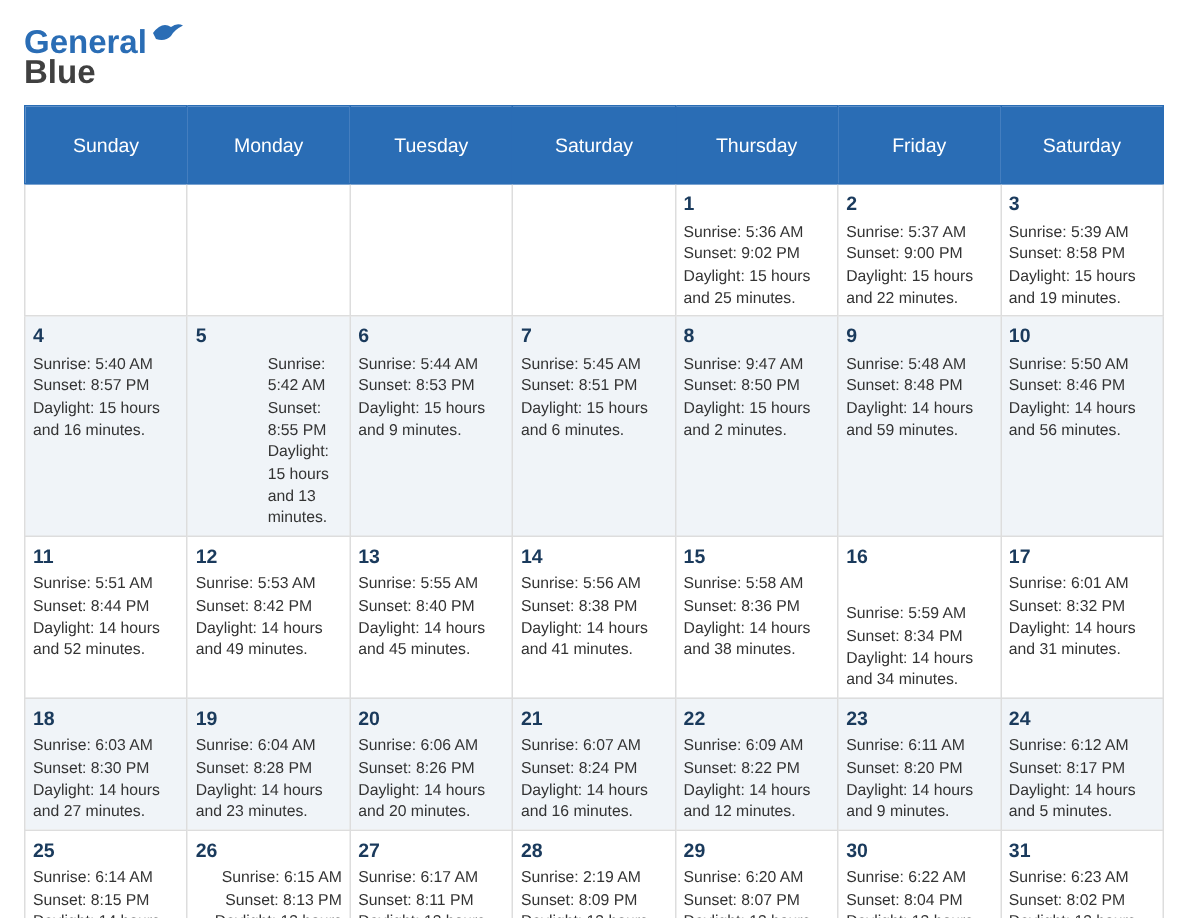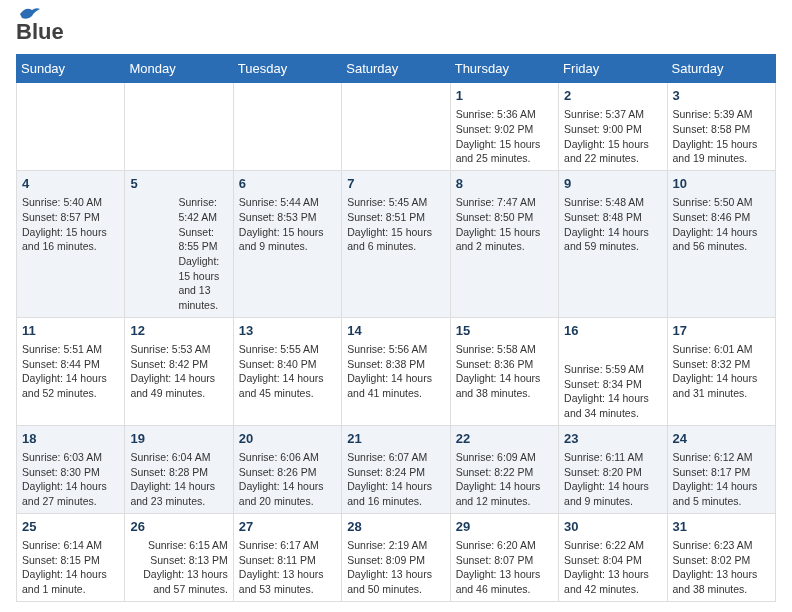--- a/index.html
+++ b/index.html
@@ -41,22 +41,22 @@
       color: #333;
     }
     .calendar {
       width: 100%;
       border-collapse: collapse;
       font-size: 11px;
     }
     .calendar th {
       background: #2a6db5;
       color: #fff;
-      padding: 6px 4px;
-      text-align: left;
+      padding: 18px 4px;
+      text-align: center;
       font-size: 13px;
       font-weight: normal;
       border: 1px solid #2a6db5;
     }
     .calendar td {
       vertical-align: top;
       padding: 4px 5px;
       border: 1px solid #ddd;
       width: calc(100% / 7);
       height: 85px;
@@ -87,20 +87,23 @@
       text-align: center;
     }
     .footer a { color: #2a6db5; text-decoration: none; }
   </style>
 </head>
 <body>
 
 <div class="header-area">
   <div class="logo">
     <div style="display:flex; align-items:center;">
+      <span class="logo-text">
+        <span class="blue">General</span>
+      </span>
       <svg width="22" height="18" viewBox="0 0 22 18" style="margin-left:2px; margin-top:-10px;">
         <path d="M2,8 Q8,0 14,4 Q18,1 22,3 Q16,6 14,10 Q10,14 4,12 Z" fill="#2a6db5"></path>
       </svg>
     </div>
     <span class="logo-text" style="color:#404040; font-size:22px; margin-top:-4px;">Blue</span>
   </div>
   <div class="title-area">
     <div class="main-title"></div>
     <div class="subtitle"></div>
   </div>
@@ -170,21 +173,21 @@
         </td>
         <td style="background: rgb(240, 244, 248);">
           <div class="day-num">7</div>
           <div class="day-info" style="white-space: pre-line;">Sunrise: 5:45 AM
 Sunset: 8:51 PM
 Daylight: 15 hours
 and 6 minutes.</div>
         </td>
         <td style="background: rgb(240, 244, 248);">
           <div class="day-num">8</div>
-          <div class="day-info" style="white-space: pre-line;">Sunrise: 7:47 AM
+          <div class="day-info" style="white-space: pre-line;">Sunrise: 9:47 AM
 Sunset: 8:50 PM
 Daylight: 15 hours
 and 2 minutes.</div>
         </td>
         <td style="background: rgb(240, 244, 248);">
           <div class="day-num">9</div>
           <div class="day-info" style="white-space: pre-line;">Sunrise: 5:48 AM
 Sunset: 8:48 PM
 Daylight: 14 hours
 and 59 minutes.</div>

